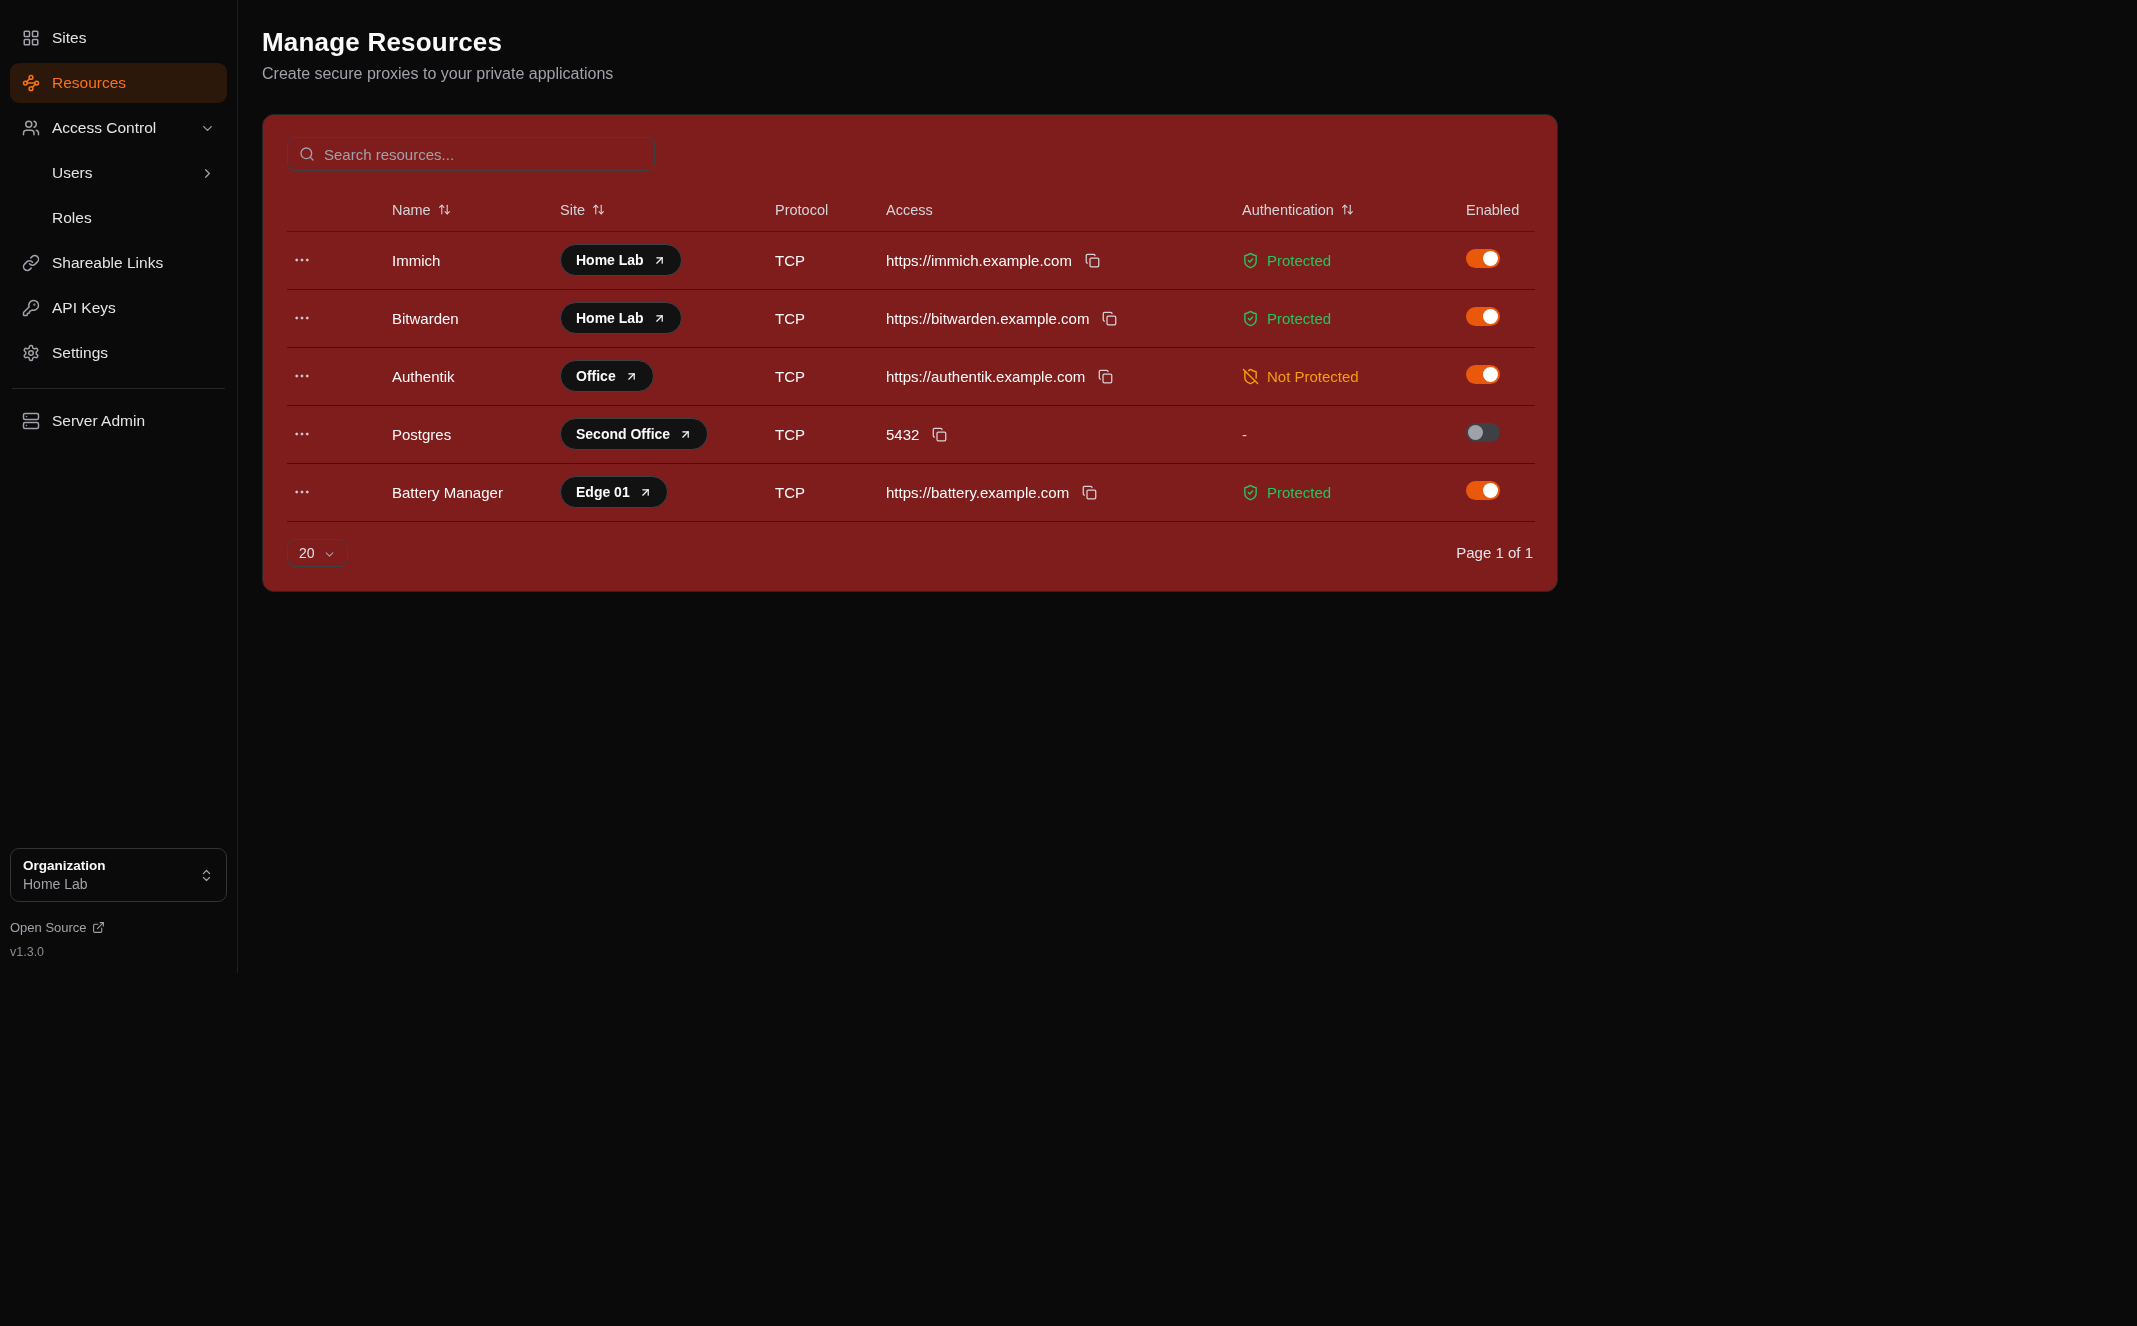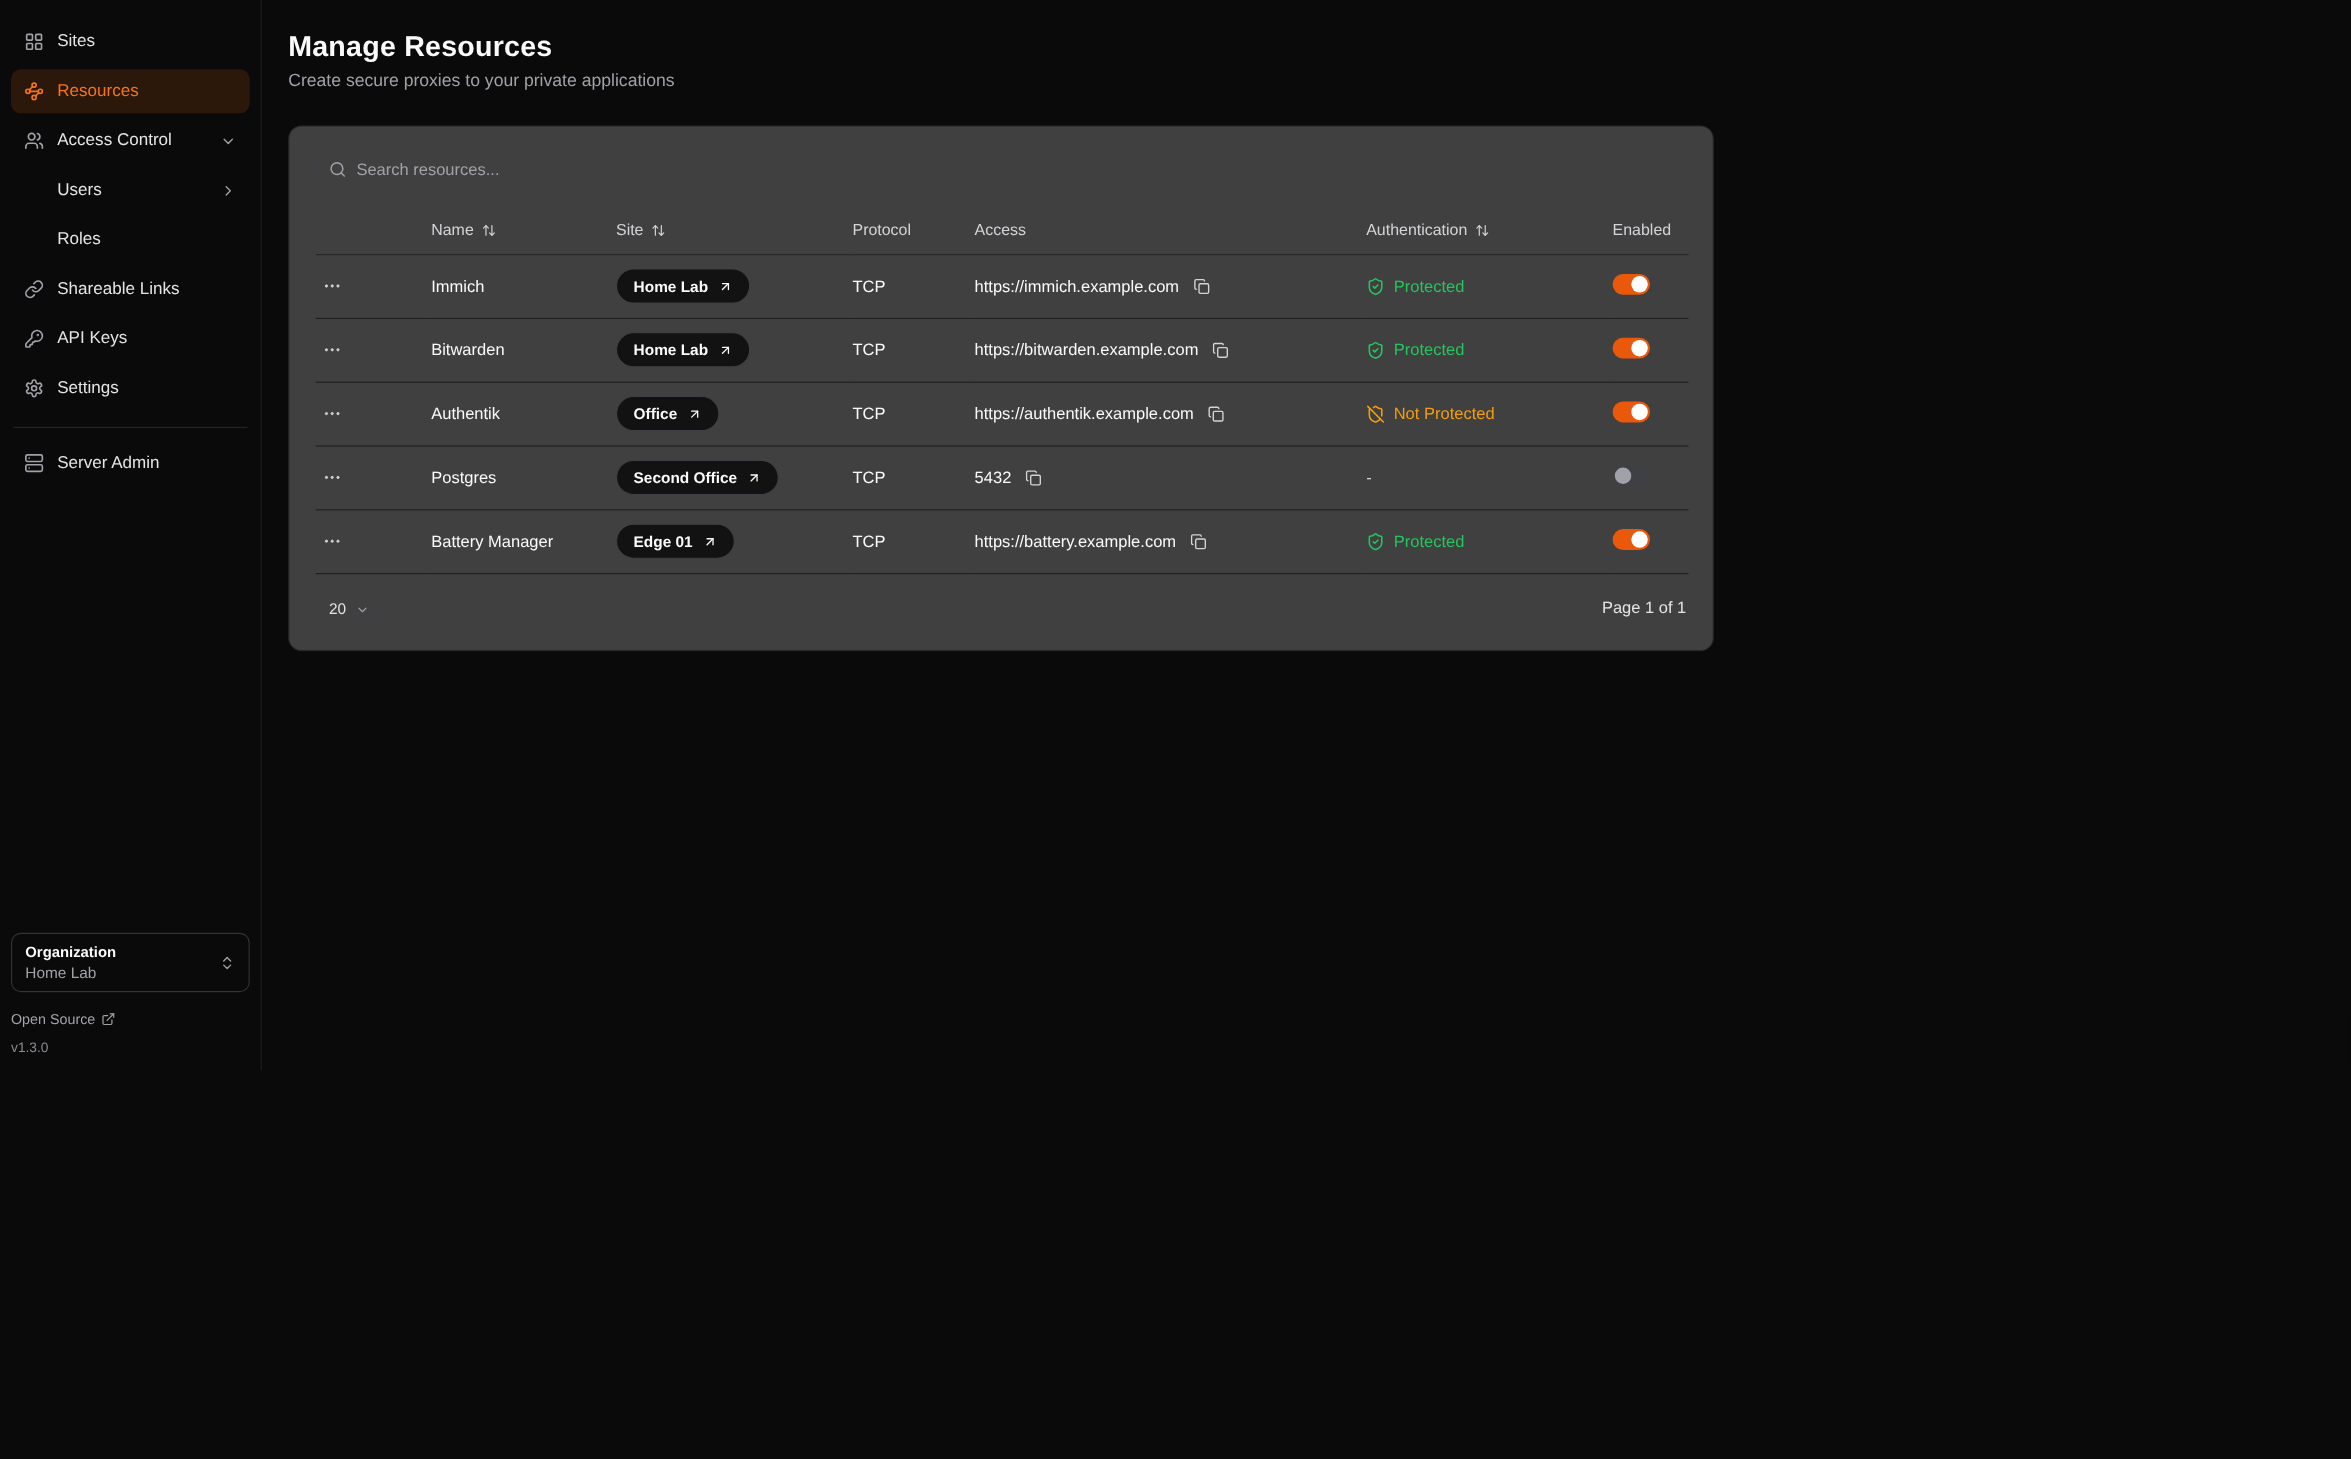--- a/index.html
+++ b/index.html
@@ -38,21 +38,21 @@
   .org-box .ic { color:#a1a1aa; }
   .side-footer { text-align:left; margin-top:16px; }
   .open-source { font-size:13px; color:#a1a1aa; display:inline-flex; align-items:center; gap:5px; }
   .version { font-size:12.5px; color:#8a8a90; margin-top:9px; }
 
   
   .main { flex:1; padding:27px 0 0 24px; min-width:0; }
   .page-title { font-size:26px; font-weight:700; letter-spacing:.2px; }
   .page-subtitle { font-size:16px; color:#a1a1aa; margin-top:7px; }
 
-  .card { width:1296px; margin-top:31px; background:#404040; border:1px solid #262626; border-radius:12px; padding:22px 24px 24px; }
+  .card { width:1296px; margin-top:31px; background:#7f1d1d; border:1px solid #262626; border-radius:12px; padding:22px 24px 24px; }
 
   .search-wrap { width:368px; height:34px; border:1px solid #3f3f46; border-radius:8px; display:flex; align-items:center; gap:9px; padding:0 11px; color:#a1a1aa; }
   .search-wrap input { flex:1; background:transparent; border:none; outline:none; color:#e4e4e7; font-size:15px; font-family:inherit; }
   .search-wrap input::placeholder { color:#a1a1aa; }
 
   table { width:100%; border-collapse:collapse; margin-top:18px; table-layout:fixed; }
   col.c-actions{width:105px} col.c-name{width:168px} col.c-site{width:215px} col.c-proto{width:111px} col.c-access{width:356px} col.c-auth{width:224px} col.c-enabled{width:69px}
   thead th { height:42px; text-align:left; font-size:14.5px; font-weight:500; color:#d4d4d8; border-bottom:1px solid #262626; }
   .th-btn { display:inline-flex; align-items:center; gap:7px; font-size:14.5px; font-weight:400; color:#d4d4d8; }
   .th-btn .ic { color:#d4d4d8; }

